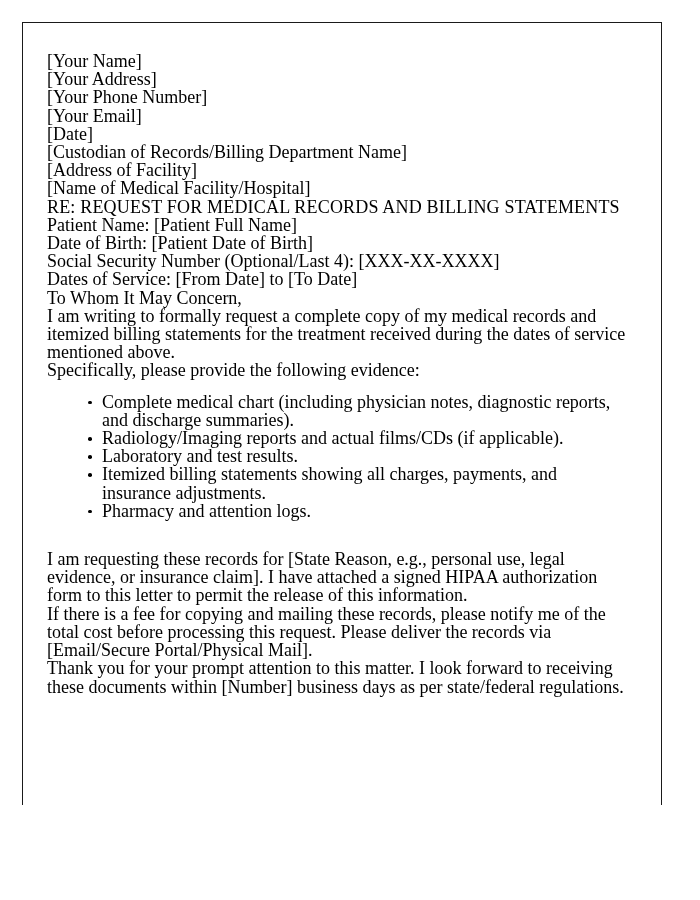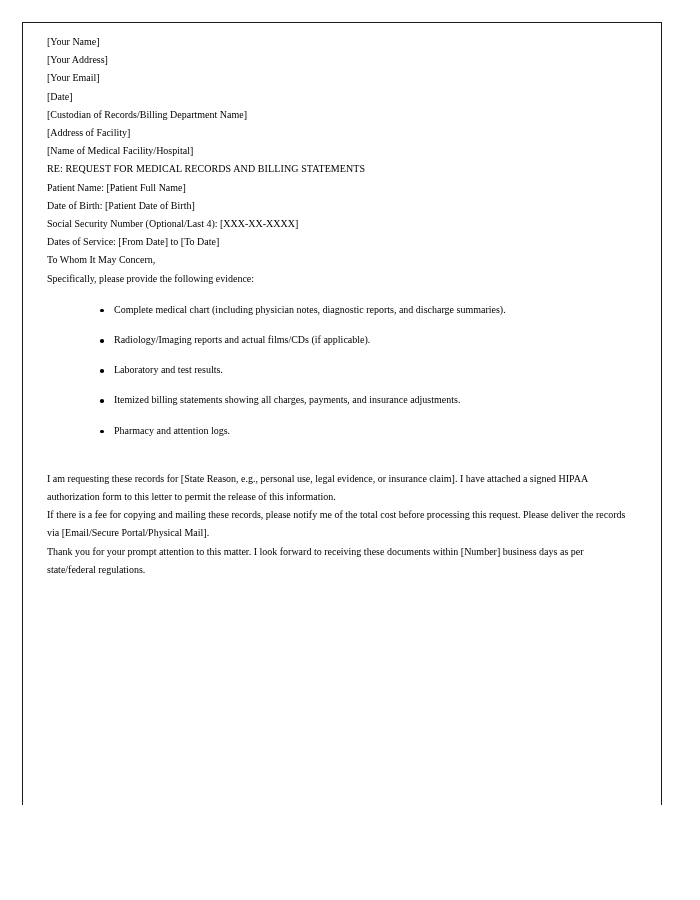--- a/index.html
+++ b/index.html
@@ -34,23 +34,23 @@
     background: #ffffff;
     border-left: 1px solid #1a1a1a;
     border-top: 1px solid #1a1a1a;
     border-right: 1px solid #1a1a1a;
     border-bottom: none;
   }
 
   .letter-body {
     position: absolute;
     left: 24px;
-    top: 10px;
+    top: 29px;
     width: 580px;
-    font-size: 10px;
+    font-size: 18px;
     line-height: 18.2px;
     text-align: left;
   }
 
   .block {
     margin: 0;
   }
   .block + .block {
   }
 
@@ -69,21 +69,21 @@
     text-align: left;
   }
 
   ul.evidence-list {
     margin: 13px 0 0 0;
     padding: 0 0 0 41px;
     list-style: none;
   }
   ul.evidence-list li {
     position: relative;
-    margin: 12px;
+    margin: 0;
     padding: 0 0 0 14px;
   }
   ul.evidence-list li::before {
     content: "";
     position: absolute;
     left: 0px;
     top: 8px;
     width: 3.6px;
     height: 3.6px;
     border-radius: 50%;
@@ -97,20 +97,21 @@
 </head>
 <body>
 
 <div class="page-canvas">
   <div class="page-sheet">
     <div class="letter-body">
 
       <div class="block">
         <span class="line">[Your Name]</span>
         <span class="line">[Your Address]</span>
+        <span class="line">[Your Phone Number]</span>
         <span class="line">[Your Email]</span>
       </div>
 
       <div class="block">
         <span class="line">[Date]</span>
       </div>
 
       <div class="block">
         <span class="line">[Custodian of Records/Billing Department Name]</span>
         <span class="line">[Address of Facility]</span>
@@ -125,20 +126,23 @@
         <span class="line">Patient Name: [Patient Full Name]</span>
         <span class="line">Date of Birth: [Patient Date of Birth]</span>
         <span class="line">Social Security Number (Optional/Last 4): [XXX-XX-XXXX]</span>
         <span class="line">Dates of Service: [From Date] to [To Date]</span>
       </div>
 
       <div class="block">
         <span class="line">To Whom It May Concern,</span>
       </div>
 
+      <div class="block">
+        <p class="para">I am writing to formally request a complete copy of my medical records and itemized billing statements for the treatment received during the dates of service mentioned above.</p>
+      </div>
 
       <div class="block">
         <p class="para">Specifically, please provide the following evidence:</p>
       </div>
 
       <ul class="evidence-list">
         <li>Complete medical chart (including physician notes, diagnostic reports, and discharge summaries).</li>
         <li>Radiology/Imaging reports and actual films/CDs (if applicable).</li>
         <li>Laboratory and test results.</li>
         <li>Itemized billing statements showing all charges, payments, and insurance adjustments.</li>

